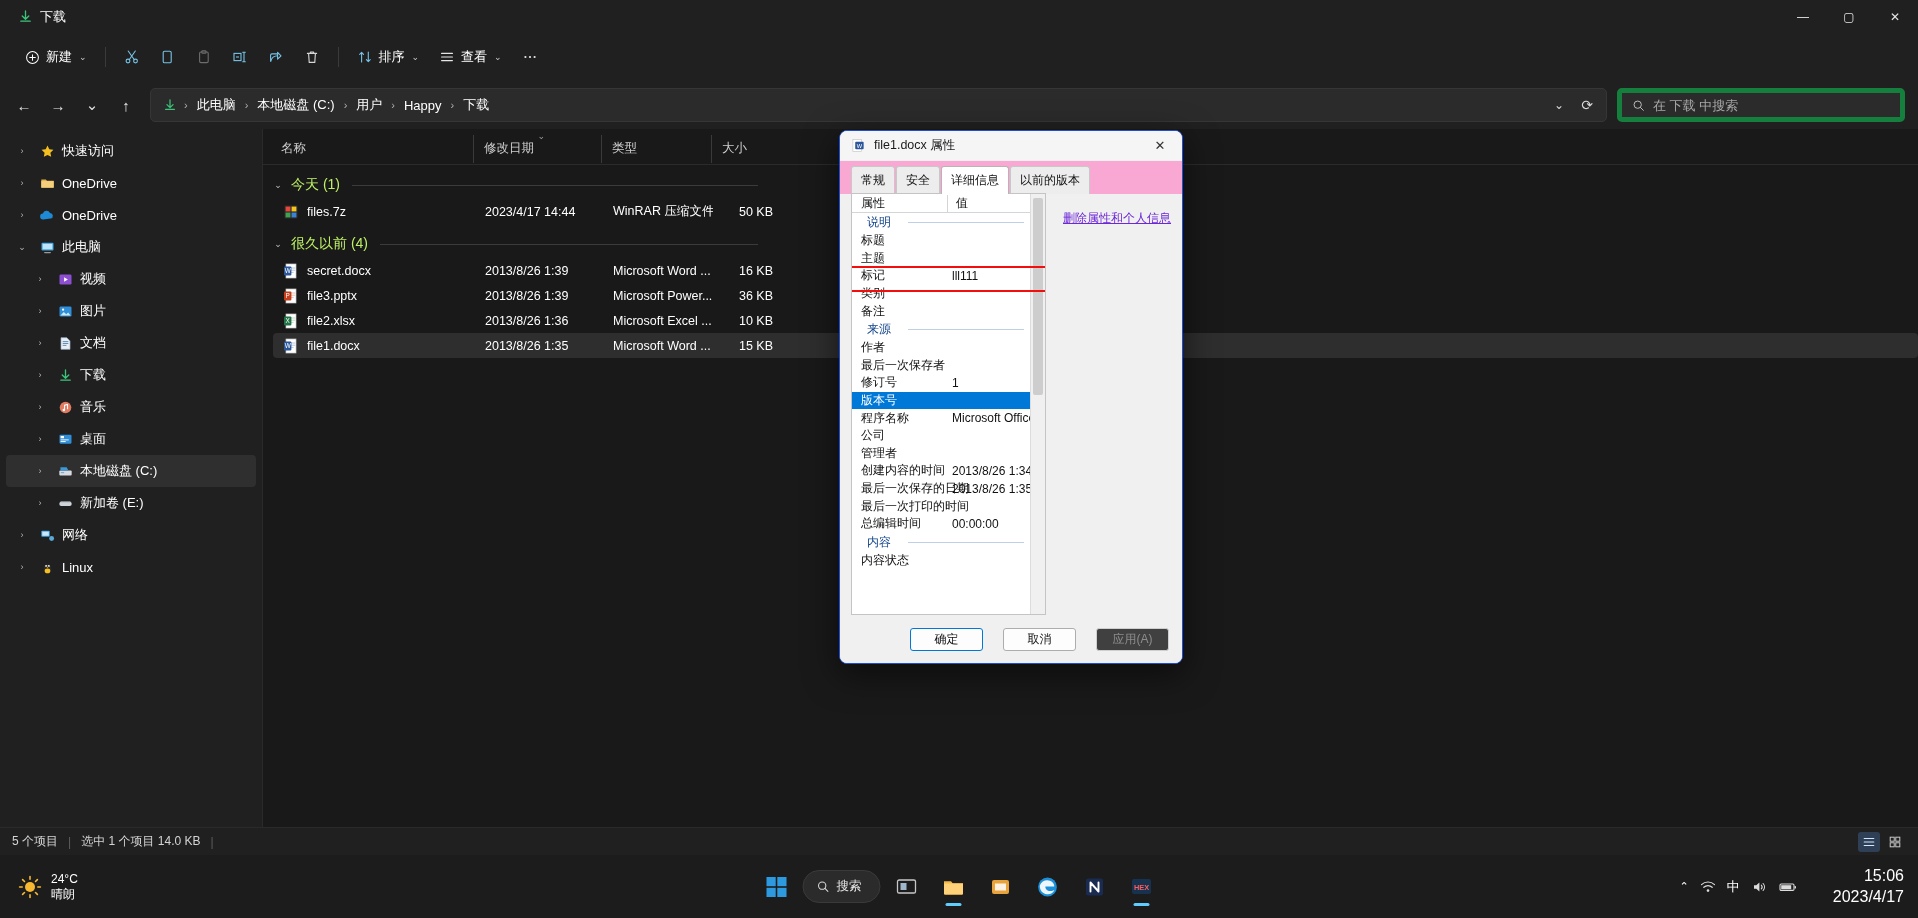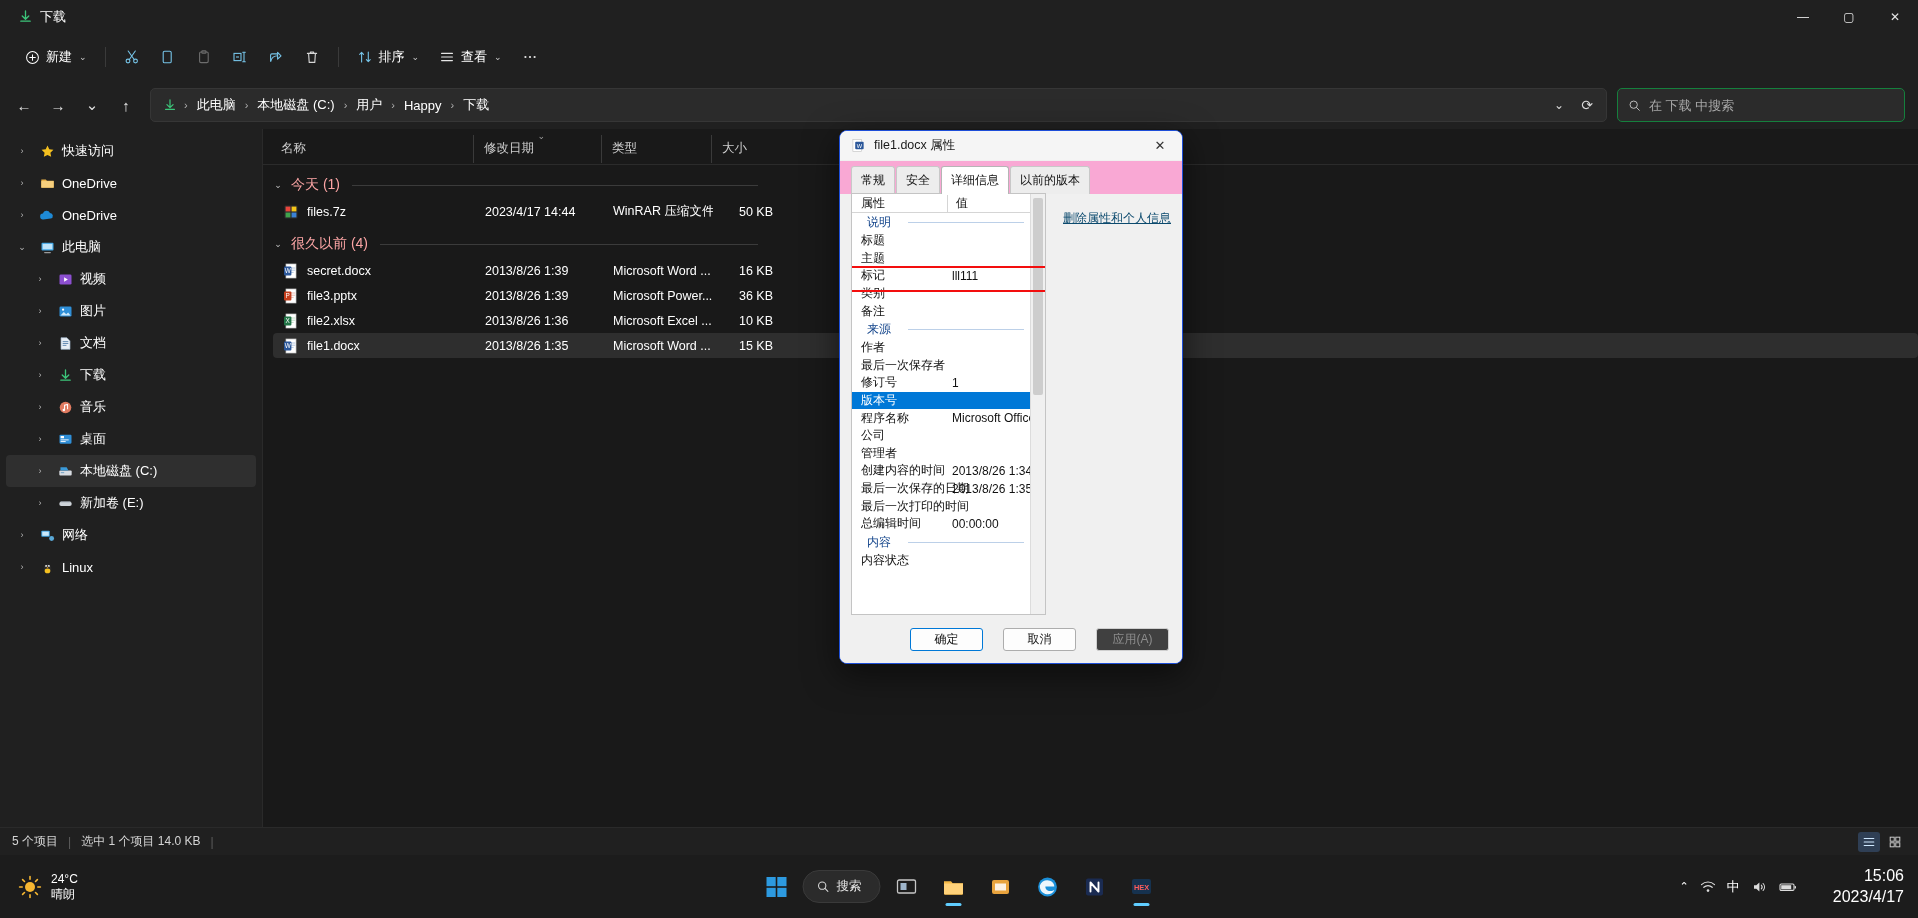--- a/index.html
+++ b/index.html
@@ -56,21 +56,21 @@
   .addrbox {
     flex: 1; height: 34px; background: #2b2b2b; border: 1px solid #363636; border-radius: 5px;
     display: flex; align-items: center; padding: 0 6px 0 10px; margin-left: 6px; gap: 2px;
     min-width: 0;
   }
   .crumb { color: #ffffff; font-size: 13px; padding: 3px 6px; border-radius: 3px; white-space: nowrap; }
   .crumbsep { color: #b0b0b0; font-size: 11px; padding: 0 1px; }
   .addr-right { margin-left: auto; display: flex; align-items: center; gap: 2px; }
   .addr-ic { width: 26px; height: 26px; display: flex; align-items: center; justify-content: center; color: #d8d8d8; font-size: 12px; border-radius: 3px; }
   .searchbox {
-    width: 288px; height: 34px; background: #2b2b2b; border: 1px solid #15803d; border-radius: 5px;
+    width: 288px; height: 34px; background: #2b2b2b; border: 5px solid #15803d; border-radius: 5px;
     display: flex; align-items: center; gap: 8px; padding: 0 10px; margin-left: 8px;
   }
   .searchbox input {
     background: transparent; border: 0; outline: 0; color: #cfcfcf; font-size: 13px;
     font-family: inherit; width: 100%;
   }
   .searchbox input::placeholder { color: #a8a8a8; }
 
   
   .body { flex: 1; display: flex; min-height: 0; }
@@ -99,21 +99,21 @@
   .colhead {
     height: 32px; display: flex; align-items: center; color: #cfcfcf; font-size: 12.5px;
     border-bottom: 1px solid #2b2b2b; padding-left: 8px; margin-top: 4px;
   }
   .ch { padding: 0 10px; height: 28px; display: flex; align-items: center; border-left: 1px solid #3a3a3a; position: relative; }
   .ch:first-child { border-left: 0; }
   .ch .sortmark { position: absolute; top: -4px; left: 50%; color: #9e9e9e; font-size: 9px; }
 
   .grouphead { display: flex; align-items: center; gap: 6px; height: 28px; padding-left: 8px; margin-top: 6px; }
   .grouphead .gtw { color: #c0c0c0; font-size: 9px; width: 14px; text-align: center; }
-  .grouphead .gtitle { color: #fca5a5; font-size: 14px; white-space: nowrap; }
+  .grouphead .gtitle { color: #bef264; font-size: 14px; white-space: nowrap; }
   .grouphead .grule { flex: 1; height: 1px; background: #3b3b3b; margin-right: 1160px; margin-left: 6px; }
 
   .frow {
     height: 25px; display: flex; align-items: center; color: #ffffff; font-size: 12.5px;
     margin: 0 0 0 10px; border-radius: 4px;
   }
   .frow.sel { background: #2e2e2e; }
   .fc { padding: 0 10px; display: flex; align-items: center; gap: 8px; overflow: hidden; white-space: nowrap; }
 
   .fileicon { width: 16px; height: 16px; flex: 0 0 16px; border-radius: 2px; position: relative; }
@@ -176,21 +176,21 @@
   .pscroll {
     width: 15px; flex: 0 0 15px; background: #f0f0f0; border-left: 1px solid #dcdcdc; position: relative;
   }
   .pscroll .thumb { position: absolute; left: 2px; right: 2px; top: 4px; height: 197px; background: #cdcdcd; border-radius: 2px; }
 
   .redbox {
     position: absolute; border: 2px solid #f30e0e; border-radius: 2px; pointer-events: none;
   }
 
   .dlg-link { padding: 16px 0 0 17px; }
-  .dlg-link a { color: #0c4a6e; font-size: 12px; text-decoration: underline; }
+  .dlg-link a { color: #6d28d9; font-size: 12px; text-decoration: underline; }
 
   .dlg-buttons {
     height: 48px; display: flex; align-items: center; justify-content: flex-end; gap: 20px;
     padding: 0 13px; background: #f0f0f0;
   }
   .dbtn {
     width: 73px; height: 23px; font-size: 12px; background: #fdfdfd; border: 1px solid #adadad;
     border-radius: 3px; display: flex; align-items: center; justify-content: center; color: #111;
   }
   .dbtn.primary { border-color: #0078d7; }

